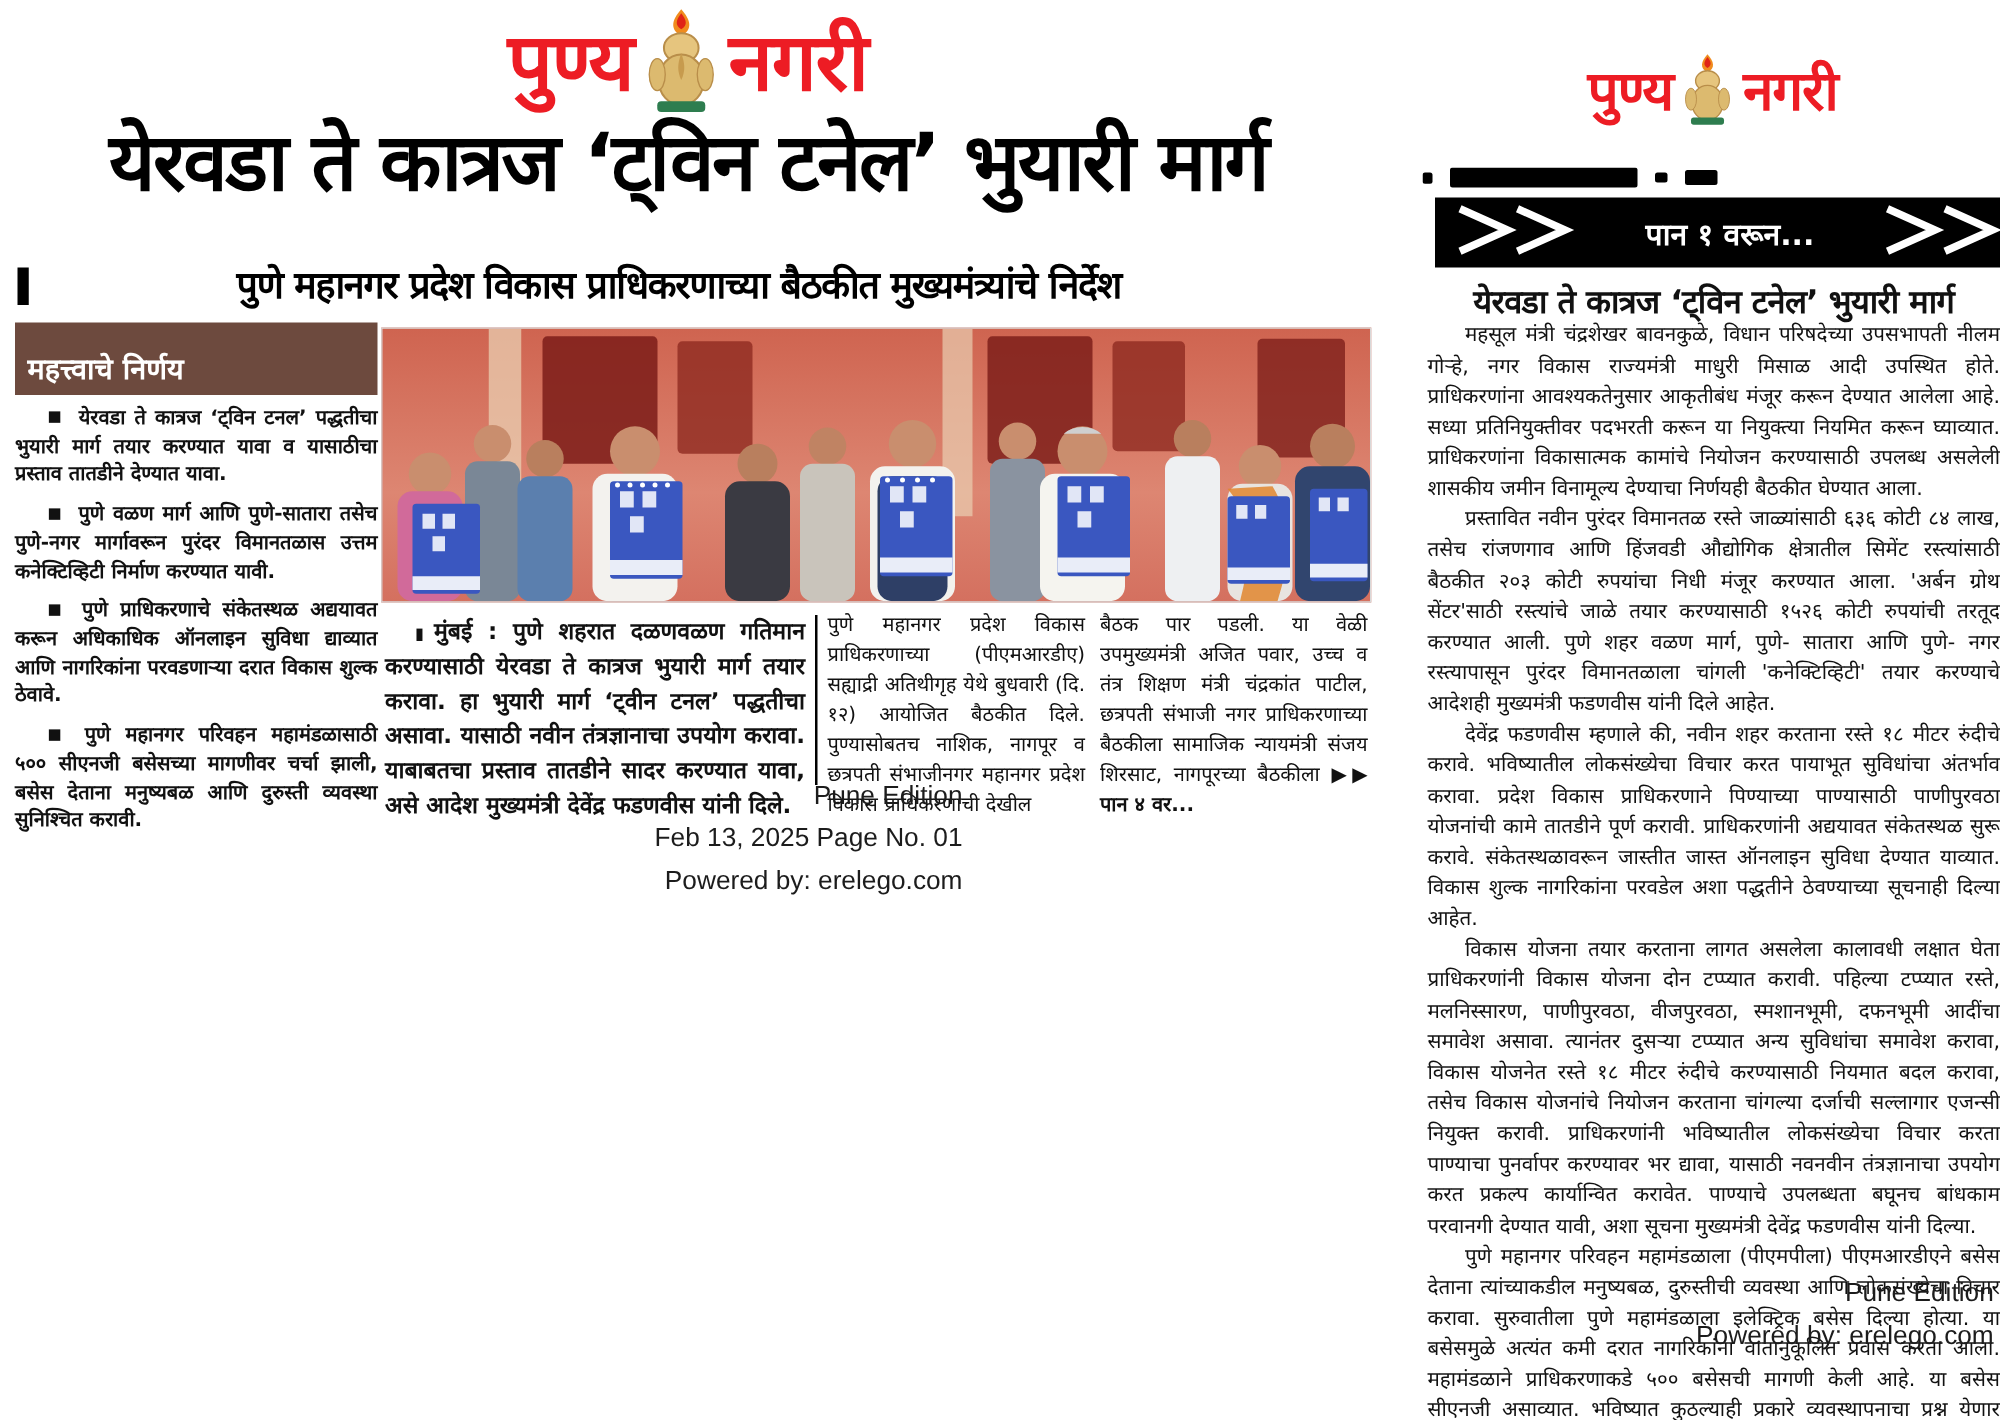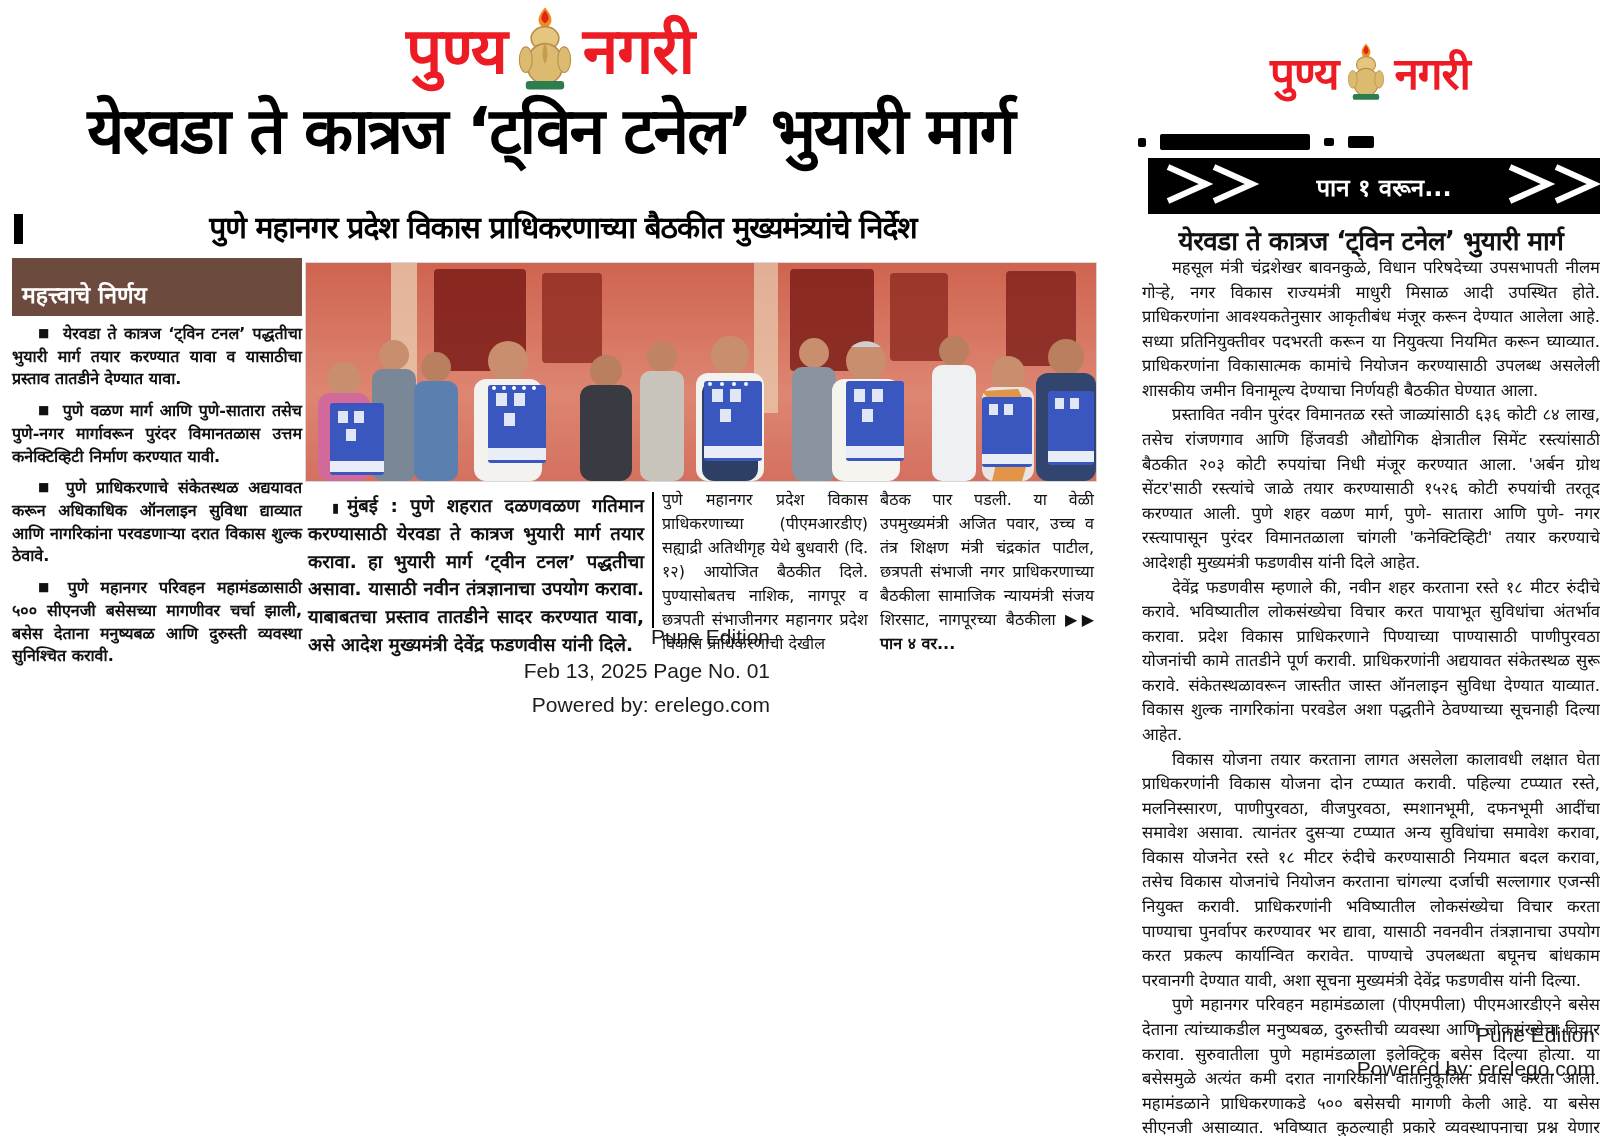--- a/index.html
+++ b/index.html
@@ -65,21 +65,21 @@
           <rect x="12" y="70" width="36" height="8" rx="3" fill="#2e7d4f"></rect>
         </svg>
       </span>
       <span class="mast-word">नगरी</span>
     </div>
   </div>
 
   <div class="abs headline headline-left" style="left:8px;top:98px;width:1085px;">येरवडा ते कात्रज ‘ट्विन टनेल’ भुयारी मार्ग</div>
 
   <div class="abs subhead-bar" style="left:14px;top:214px;width:9px;height:30px;"></div>
-  <div class="abs subhead-left" style="left:48px;top:206px;width:1030px;">पुणे महानगर प्रदेश विकास प्राधिकरणाच्या बैठकीत मुख्यमंत्र्यांचे निर्देश</div>
+  <div class="abs subhead-left" style="left:28px;top:206px;width:1030px;">पुणे महानगर प्रदेश विकास प्राधिकरणाच्या बैठकीत मुख्यमंत्र्यांचे निर्देश</div>
 
   <div class="abs" style="left:12px;top:258px;width:290px;">
     <div class="sidebar-title">महत्त्वाचे निर्णय</div>
     <div>
         <p class="sidebar-item">येरवडा ते कात्रज ‘ट्विन टनल’ पद्धतीचा भुयारी मार्ग तयार करण्यात यावा व यासाठीचा प्रस्ताव तातडीने देण्यात यावा.</p>
         <p class="sidebar-item">पुणे वळण मार्ग आणि पुणे-सातारा तसेच पुणे-नगर मार्गावरून पुरंदर विमानतळास उत्तम कनेक्टिव्हिटी निर्माण करण्यात यावी.</p>
         <p class="sidebar-item">पुणे प्राधिकरणाचे संकेतस्थळ अद्ययावत करून अधिकाधिक ऑनलाइन सुविधा द्याव्यात आणि नागरिकांना परवडणाऱ्या दरात विकास शुल्क ठेवावे.</p>
         <p class="sidebar-item">पुणे महानगर परिवहन महामंडळासाठी ५०० सीएनजी बसेसच्या मागणीवर चर्चा झाली, बसेस देताना मनुष्यबळ आणि दुरुस्ती व्यवस्था सुनिश्चित करावी.</p>
       </div>
   </div>

